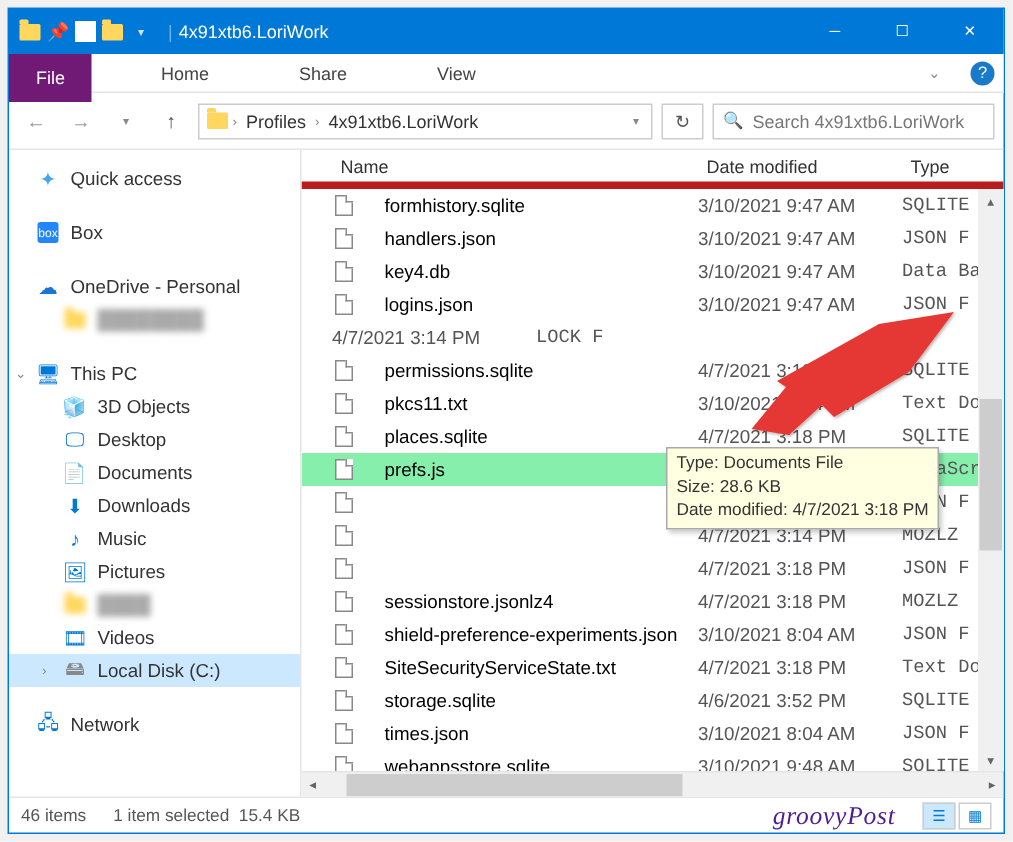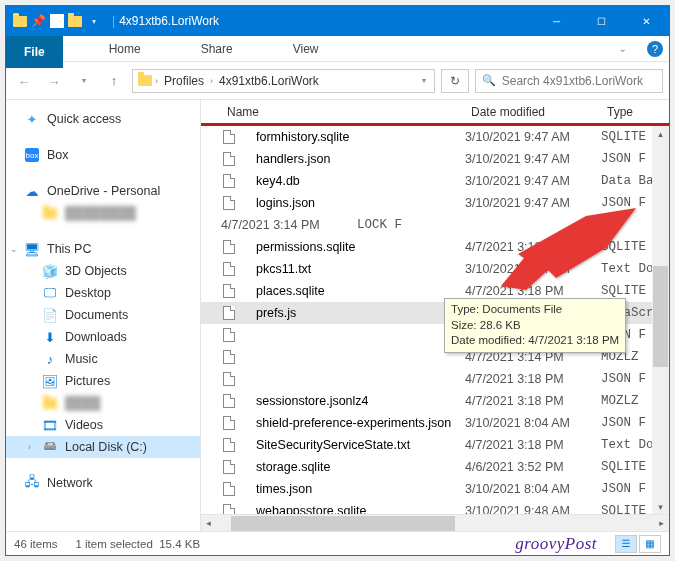--- a/index.html
+++ b/index.html
@@ -9,21 +9,21 @@
 .titlebar-icons { display: flex; align-items: center; gap: 3px; padding: 0 6px; }
 .tb-icon { width: 16px; height: 16px; display: inline-flex; align-items: center; justify-content: center; }
 .folder-glyph { width: 14px; height: 11px; background: #ffd75e; border-radius: 1px; position: relative; }
 .folder-glyph::before { content:""; position:absolute; top:-3px; left:0; width:6px; height:3px; background:#ffd75e; border-radius:1px 1px 0 0;}
 .title-sep { color: #6fb4e8; padding: 0 4px; }
 .title-text { flex: 0 0 auto; }
 .title-spacer { flex: 1; }
 .winbtns { display: flex; height: 100%; }
 .winbtn { width: 45px; display: flex; align-items: center; justify-content: center; color: #fff; font-size: 10px; }
 .menubar { height: 26px; background: #fff; border-bottom: 1px solid #e5e5e5; display: flex; align-items: stretch; font-size: 12px; }
-.file-tab { background: #0369a1; color: #fff; padding: 16px 18px; display: flex; align-items: center; font-weight: bold; }
+.file-tab { background: #701a75; color: #fff; padding: 16px 18px; display: flex; align-items: center; }
 .menu-item { padding: 0 14px; display: flex; align-items: center; color: #444; margin-left: 32px; }
 .menu-spacer { flex: 1; }
 .help-btn { width: 28px; display: flex; align-items: center; justify-content: center; }
 .help-circle { width: 16px; height: 16px; border-radius: 50%; background: #1979ca; color: #fff; font-size: 11px; display: flex; align-items: center; justify-content: center; }
 .toolbar { height: 38px; border-bottom: 1px solid #e5e5e5; display: flex; align-items: center; padding: 0 6px; gap: 6px; font-size: 12px; }
 .nav-arrow { width: 24px; height: 24px; display: flex; align-items: center; justify-content: center; color: #999; font-size: 13px; }
 .nav-arrow.enabled { color: #555; }
 .chev-down { font-size: 8px; color: #888; }
 .address { flex: 1; height: 24px; border: 1px solid #ccc; display: flex; align-items: center; padding: 0 4px; gap: 2px; }
 .crumb { padding: 0 4px; color: #333; }
@@ -41,28 +41,28 @@
 .side-item.blur { filter: blur(2px); color:#aaa; }
 .exp { width: 10px; font-size: 9px; color: #888; position:absolute; margin-left:-14px;}
 .si-icon { width: 16px; height: 16px; display: inline-flex; align-items: center; justify-content: center; font-size: 13px; }
 .star { color: #42a5f5; }
 .box-ico { width:14px; height:14px; background:#2486fc; border-radius:2px; color:#fff; font-size:8px; display:flex; align-items:center; justify-content:center;}
 .cloud { color:#1976d2; }
 .pc { color:#0078d7; }
 .disk { color:#888; }
 .net { color:#0078d7; }
 .main { flex: 1; display: flex; flex-direction: column; overflow: hidden; position: relative; }
-.col-headers { height: 26px; border-bottom: 3px solid #b91c1c; display: flex; align-items: center; font-size: 12px; color: #333; padding-left: 20px;}
+.col-headers { height: 26px; border-bottom: 5px solid #b91c1c; display: flex; align-items: center; font-size: 12px; color: #333; padding-left: 20px;}
 .col { padding-left: 6px; }
 .col.name { width: 244px; }
 .col.date { width: 136px; }
 .col.type { flex: 1; }
 .filelist { flex: 1; overflow-y: auto; overflow-x: hidden; font-size: 12.5px; position: relative; }
 .row { height: 22px; display: flex; align-items: center; padding-left: 20px; }
-.row.selected { background: #e5e5e5; }
+.row.selected { background: #86efac; }
 .cell { white-space: nowrap; overflow: hidden; }
 .cell.name { width: 244px; display: flex; align-items: center; gap: 19px; }
 .cell.date { width: 136px; color: #555; }
 .cell.type { flex: 1; color: #555; font-family: Liberation Mono, monospace; }
 .file-icon { width: 16px; height: 16px; display:inline-flex; align-items:center; justify-content:center; font-size: 12px; }
 .doc-glyph { width:12px; height:14px; border:1px solid #888; background:#fff; position:relative;}
 .doc-glyph::after{content:"";position:absolute;right:-1px;top:-1px;width:4px;height:4px;background:#fff;border-left:1px solid #888;border-bottom:1px solid #888;}
 .tooltip { position: absolute; left: 243px; top: 198px; background: #ffffe1; border: 1px solid #aaa; padding: 3px 6px; font-size: 11.5px; color: #333; line-height: 1.35; box-shadow: 2px 2px 3px rgba(0,0,0,.2); z-index: 5;}
 .arrow-callout { position: absolute; left: 295px; top: 108px; z-index: 6; pointer-events:none;}
 .hscroll { height: 17px; border-top: 1px solid #e5e5e5; background: #f0f0f0; display:flex; align-items:center;}

